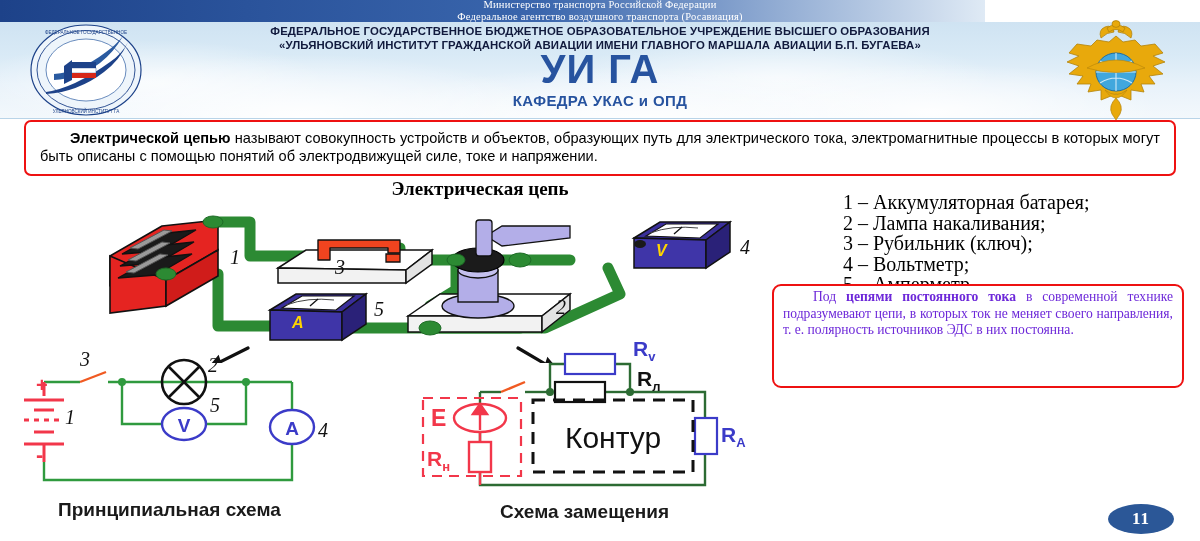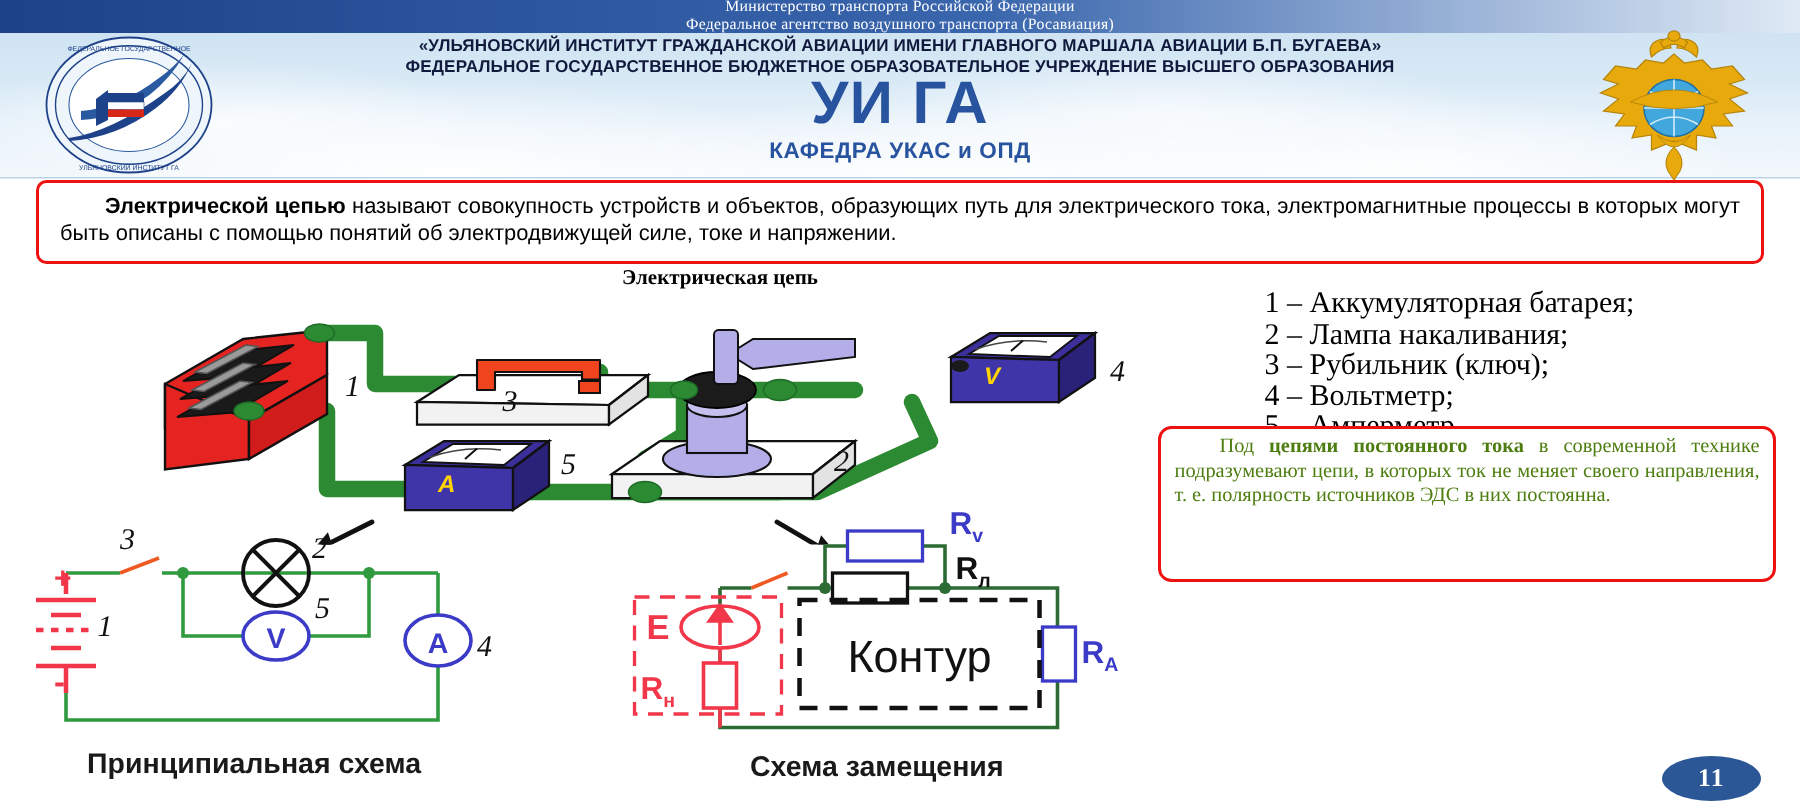--- a/index.html
+++ b/index.html
@@ -6,21 +6,21 @@
   body{
     width:1200px;height:541px;overflow:hidden;
     background:#ffffff;
     font-family:"Liberation Sans", sans-serif;
     position:relative;
   }
   #slide{position:absolute;inset:0;width:1200px;height:541px;overflow:hidden;background:#fff;}
 
   
   .hdr-bar{
-    position:absolute;left:0;top:0;width:1200px;height:22px;
+    position:absolute;left:0;top:0;width:985px;height:22px;
     background:linear-gradient(to right,#1d4289 0%,#2a539b 25%,#3a66ad 55%,#dfeaf5 100%);
   }
   .hdr-bar .ministry{
     position:absolute;left:0;top:-1px;width:1200px;text-align:center;
     font-family:"Liberation Serif", serif;
     font-size:10.5px;line-height:11.5px;color:#ffffff;letter-spacing:.2px;
   }
   .hdr-bar .ministry span{display:block;}
 
   .hdr-main{
@@ -63,38 +63,38 @@
   }
   .defbox p{
     margin:4px;font-family:Liberation Sans, sans-serif;font-size:14.6px;line-height:17.5px;
     color:#000;text-align:justify;text-indent:30px;
   }
   .defbox p b{font-weight:bold;}
 
   
   .cap-circuit{
     position:absolute;left:330px;top:178px;width:300px;text-align:center;
-    font-family:"Liberation Serif", serif;font-weight:bold;font-size:14px;color:#000;
+    font-family:"Liberation Serif", serif;font-weight:bold;font-size:19px;color:#000;
   }
 
   
   .legend{position:absolute;left:843px;top:192px;width:300px;}
   .legend div{
     font-family:"Liberation Serif", serif;font-size:20px;line-height:20.6px;color:#000;
     white-space:nowrap;
   }
 
   
   .note{
     position:absolute;border:2.2px solid #ee1111;border-radius:9px;background:#fff;
     box-sizing:border-box;
   }
   .note p{
     margin:0;font-family:"Liberation Serif", serif;font-size:13.6px;line-height:16.6px;
-    color:#4d7c0f;text-align:justify;
+    color:#6d28d9;text-align:justify;
   }
   .note p.ind{text-indent:30px;}
   #note-dc{left:772px;top:284px;width:412px;height:104px;padding:3px 9px;}
   #note-scheme{left:772px;top:396px;width:412px;height:60px;padding:4px 9px;}
 
   
   .page-badge{
     position:absolute;left:1108px;top:504px;width:66px;height:30px;border-radius:50%;
     background:#2b5797;color:#fff;display:flex;align-items:center;justify-content:center;
     font-family:"Liberation Serif", serif;font-weight:bold;font-size:17px;letter-spacing:1px;
@@ -156,22 +156,22 @@
       </g>
       <ellipse cx="59" cy="52" rx="20" ry="19" fill="#41a7dd" stroke="#1c6ea4" stroke-width="1"></ellipse>
       <path d="M39 52 h40 M59 33 v38 M43 41 q16 10 32 0 M43 63 q16 -10 32 0" fill="none" stroke="#cfe9f7" stroke-width="1.1"></path>
       <path d="M30 48 q29 -16 58 0 q-29 9 -58 0 Z" fill="#e8a90c" stroke="#b3830a" stroke-width="0.6"></path>
       <path d="M48 70 q11 9 22 0 q-11 16 -22 0 Z" fill="#e8a90c" stroke="#b3830a" stroke-width="0.6"></path>
       <path d="M59 78 q-8 8 -4 16 q4 6 4 6 q0 0 4 -6 q4 -8 -4 -16 Z" fill="#e8a90c" stroke="#b3830a" stroke-width="0.7"></path>
     </svg>
   </div>
 
   <div class="hdr-univ">
+    <span>ФЕДЕРАЛЬНОЕ ГОСУДАРСТВЕННОЕ БЮДЖЕТНОЕ ОБРАЗОВАТЕЛЬНОЕ УЧРЕЖДЕНИЕ ВЫСШЕГО ОБРАЗОВАНИЯ</span>
     <span>«УЛЬЯНОВСКИЙ ИНСТИТУТ ГРАЖДАНСКОЙ АВИАЦИИ ИМЕНИ ГЛАВНОГО МАРШАЛА АВИАЦИИ Б.П. БУГАЕВА»</span>
-    <span>ФЕДЕРАЛЬНОЕ ГОСУДАРСТВЕННОЕ БЮДЖЕТНОЕ ОБРАЗОВАТЕЛЬНОЕ УЧРЕЖДЕНИЕ ВЫСШЕГО ОБРАЗОВАНИЯ</span>
   </div>
   <div class="hdr-uiga">УИ ГА</div>
   <div class="hdr-dept">КАФЕДРА УКАС и ОПД</div>
 
   <div class="defbox">
     <p><b>Электрической цепью</b><span> называют совокупность устройств и объектов, образующих путь для электрического тока, электромагнитные процессы в которых могут быть описаны с помощью понятий об электродвижущей силе, токе и напряжении.</span></p>
   </div>
 
   <div class="cap-circuit">Электрическая цепь</div>
 

